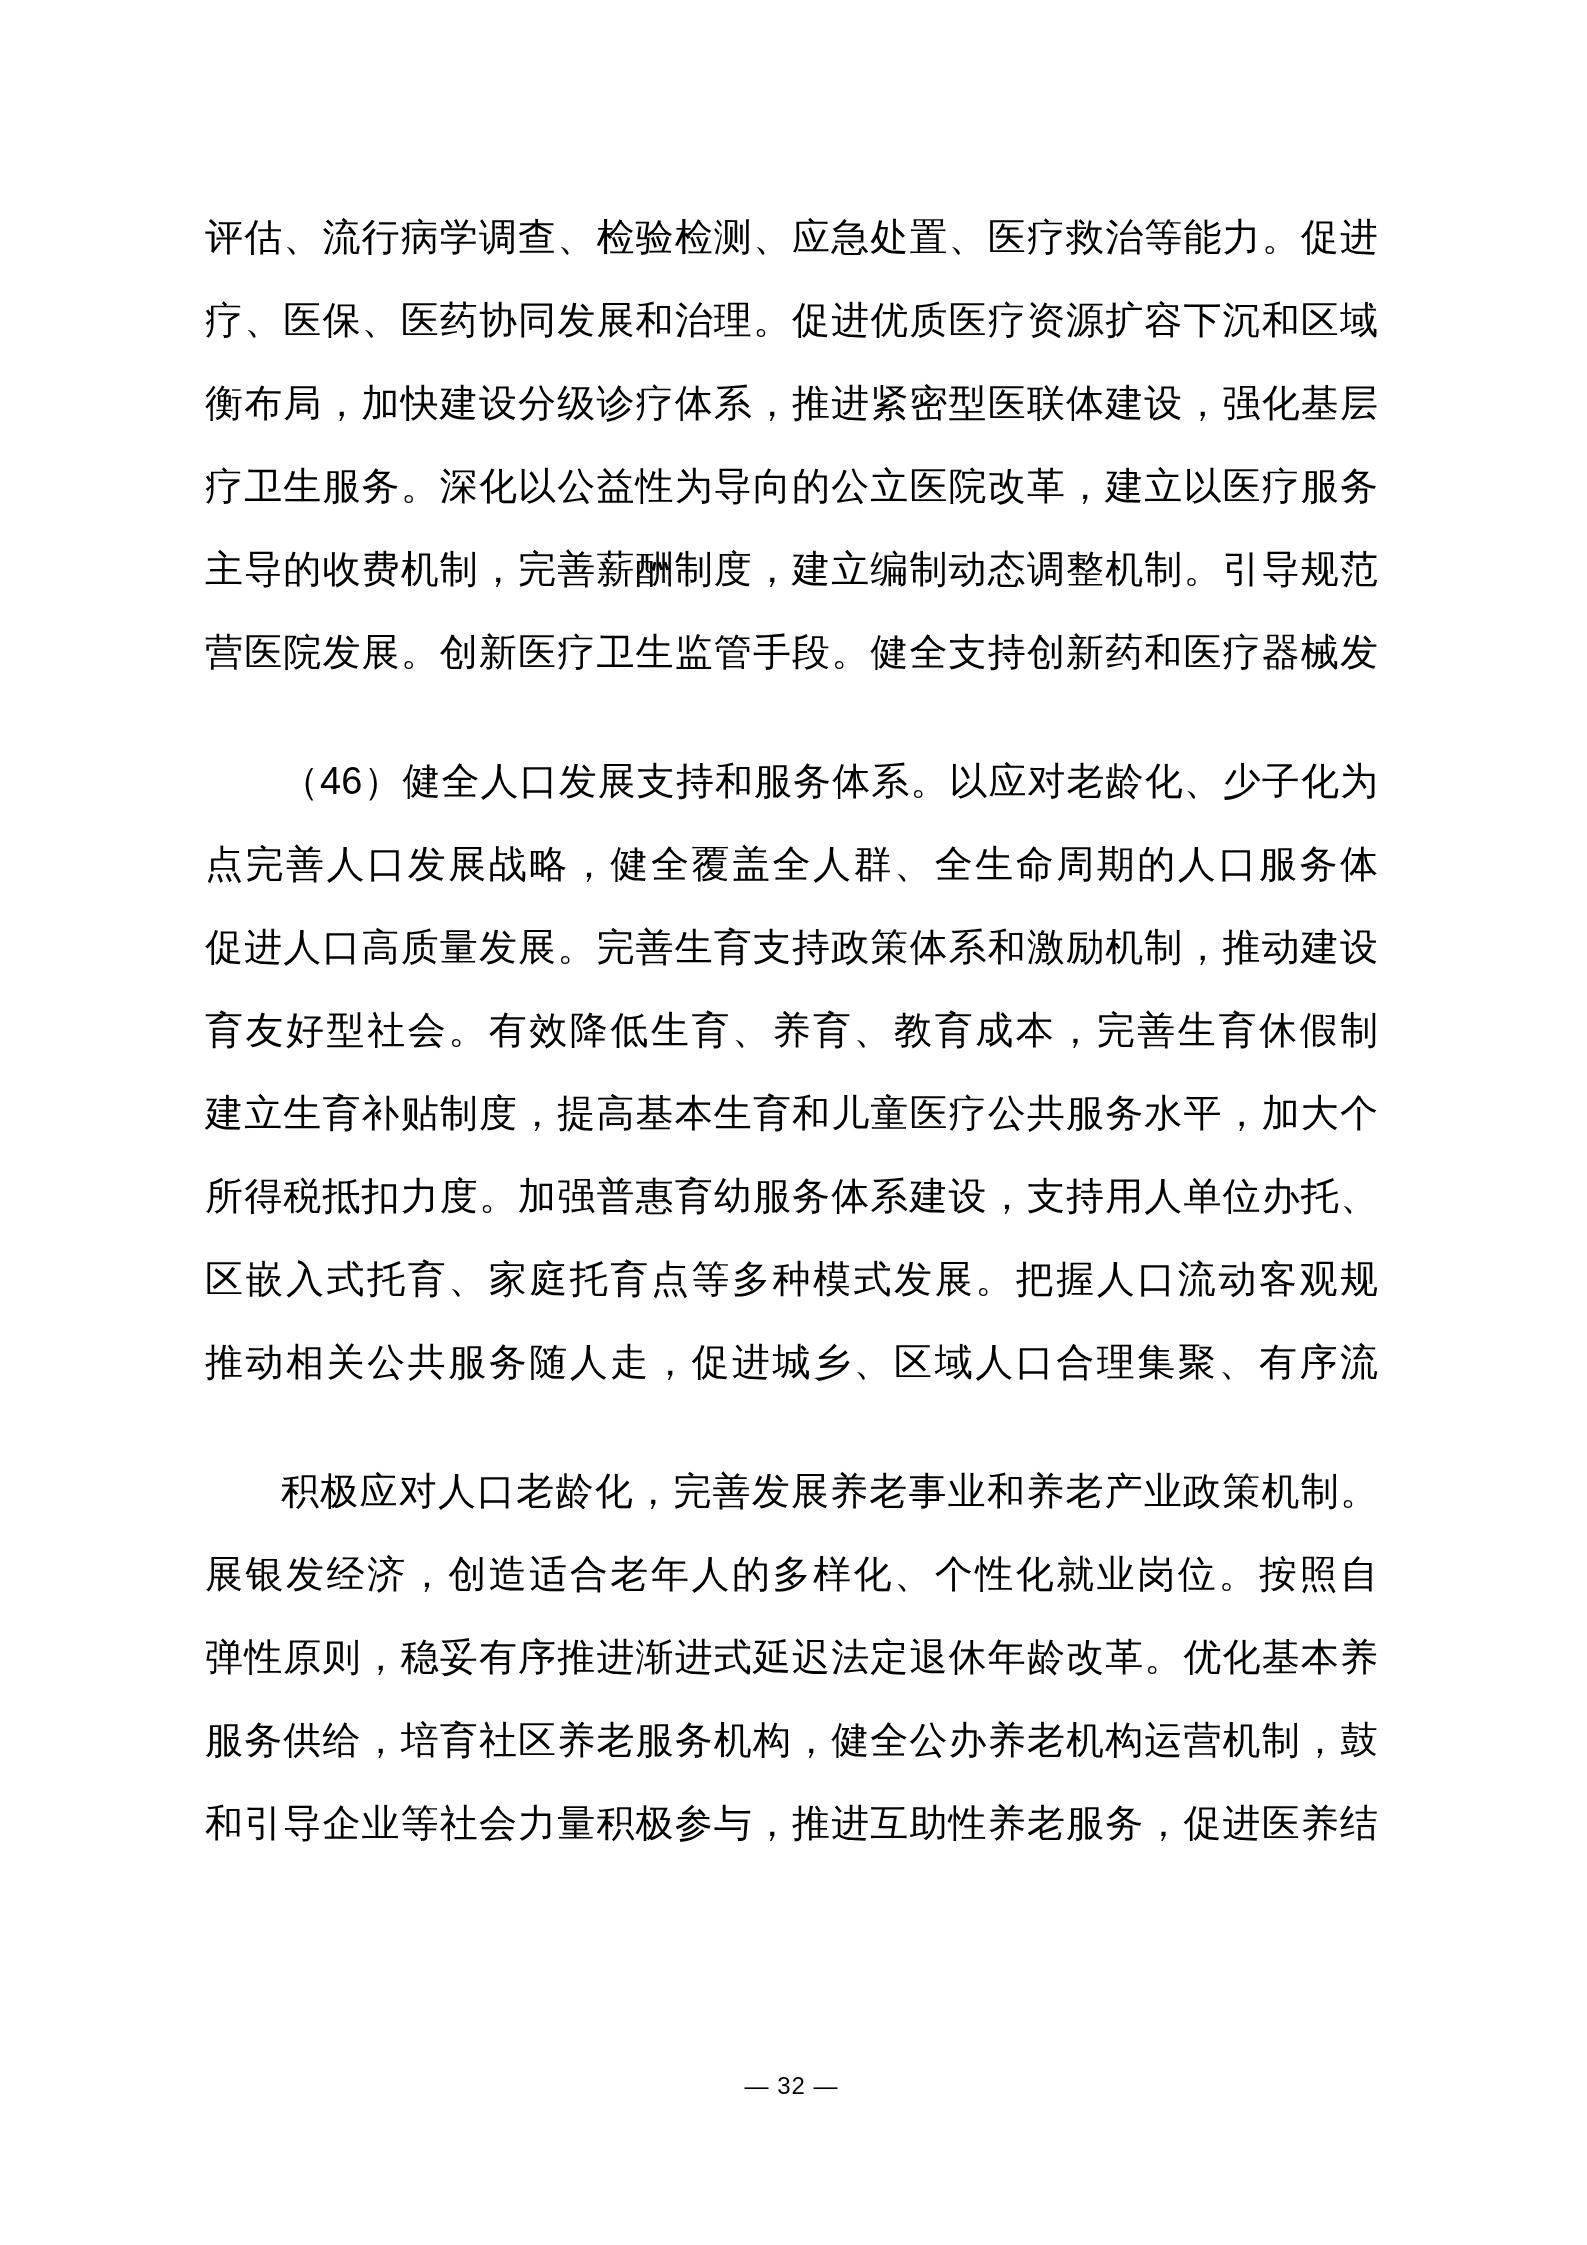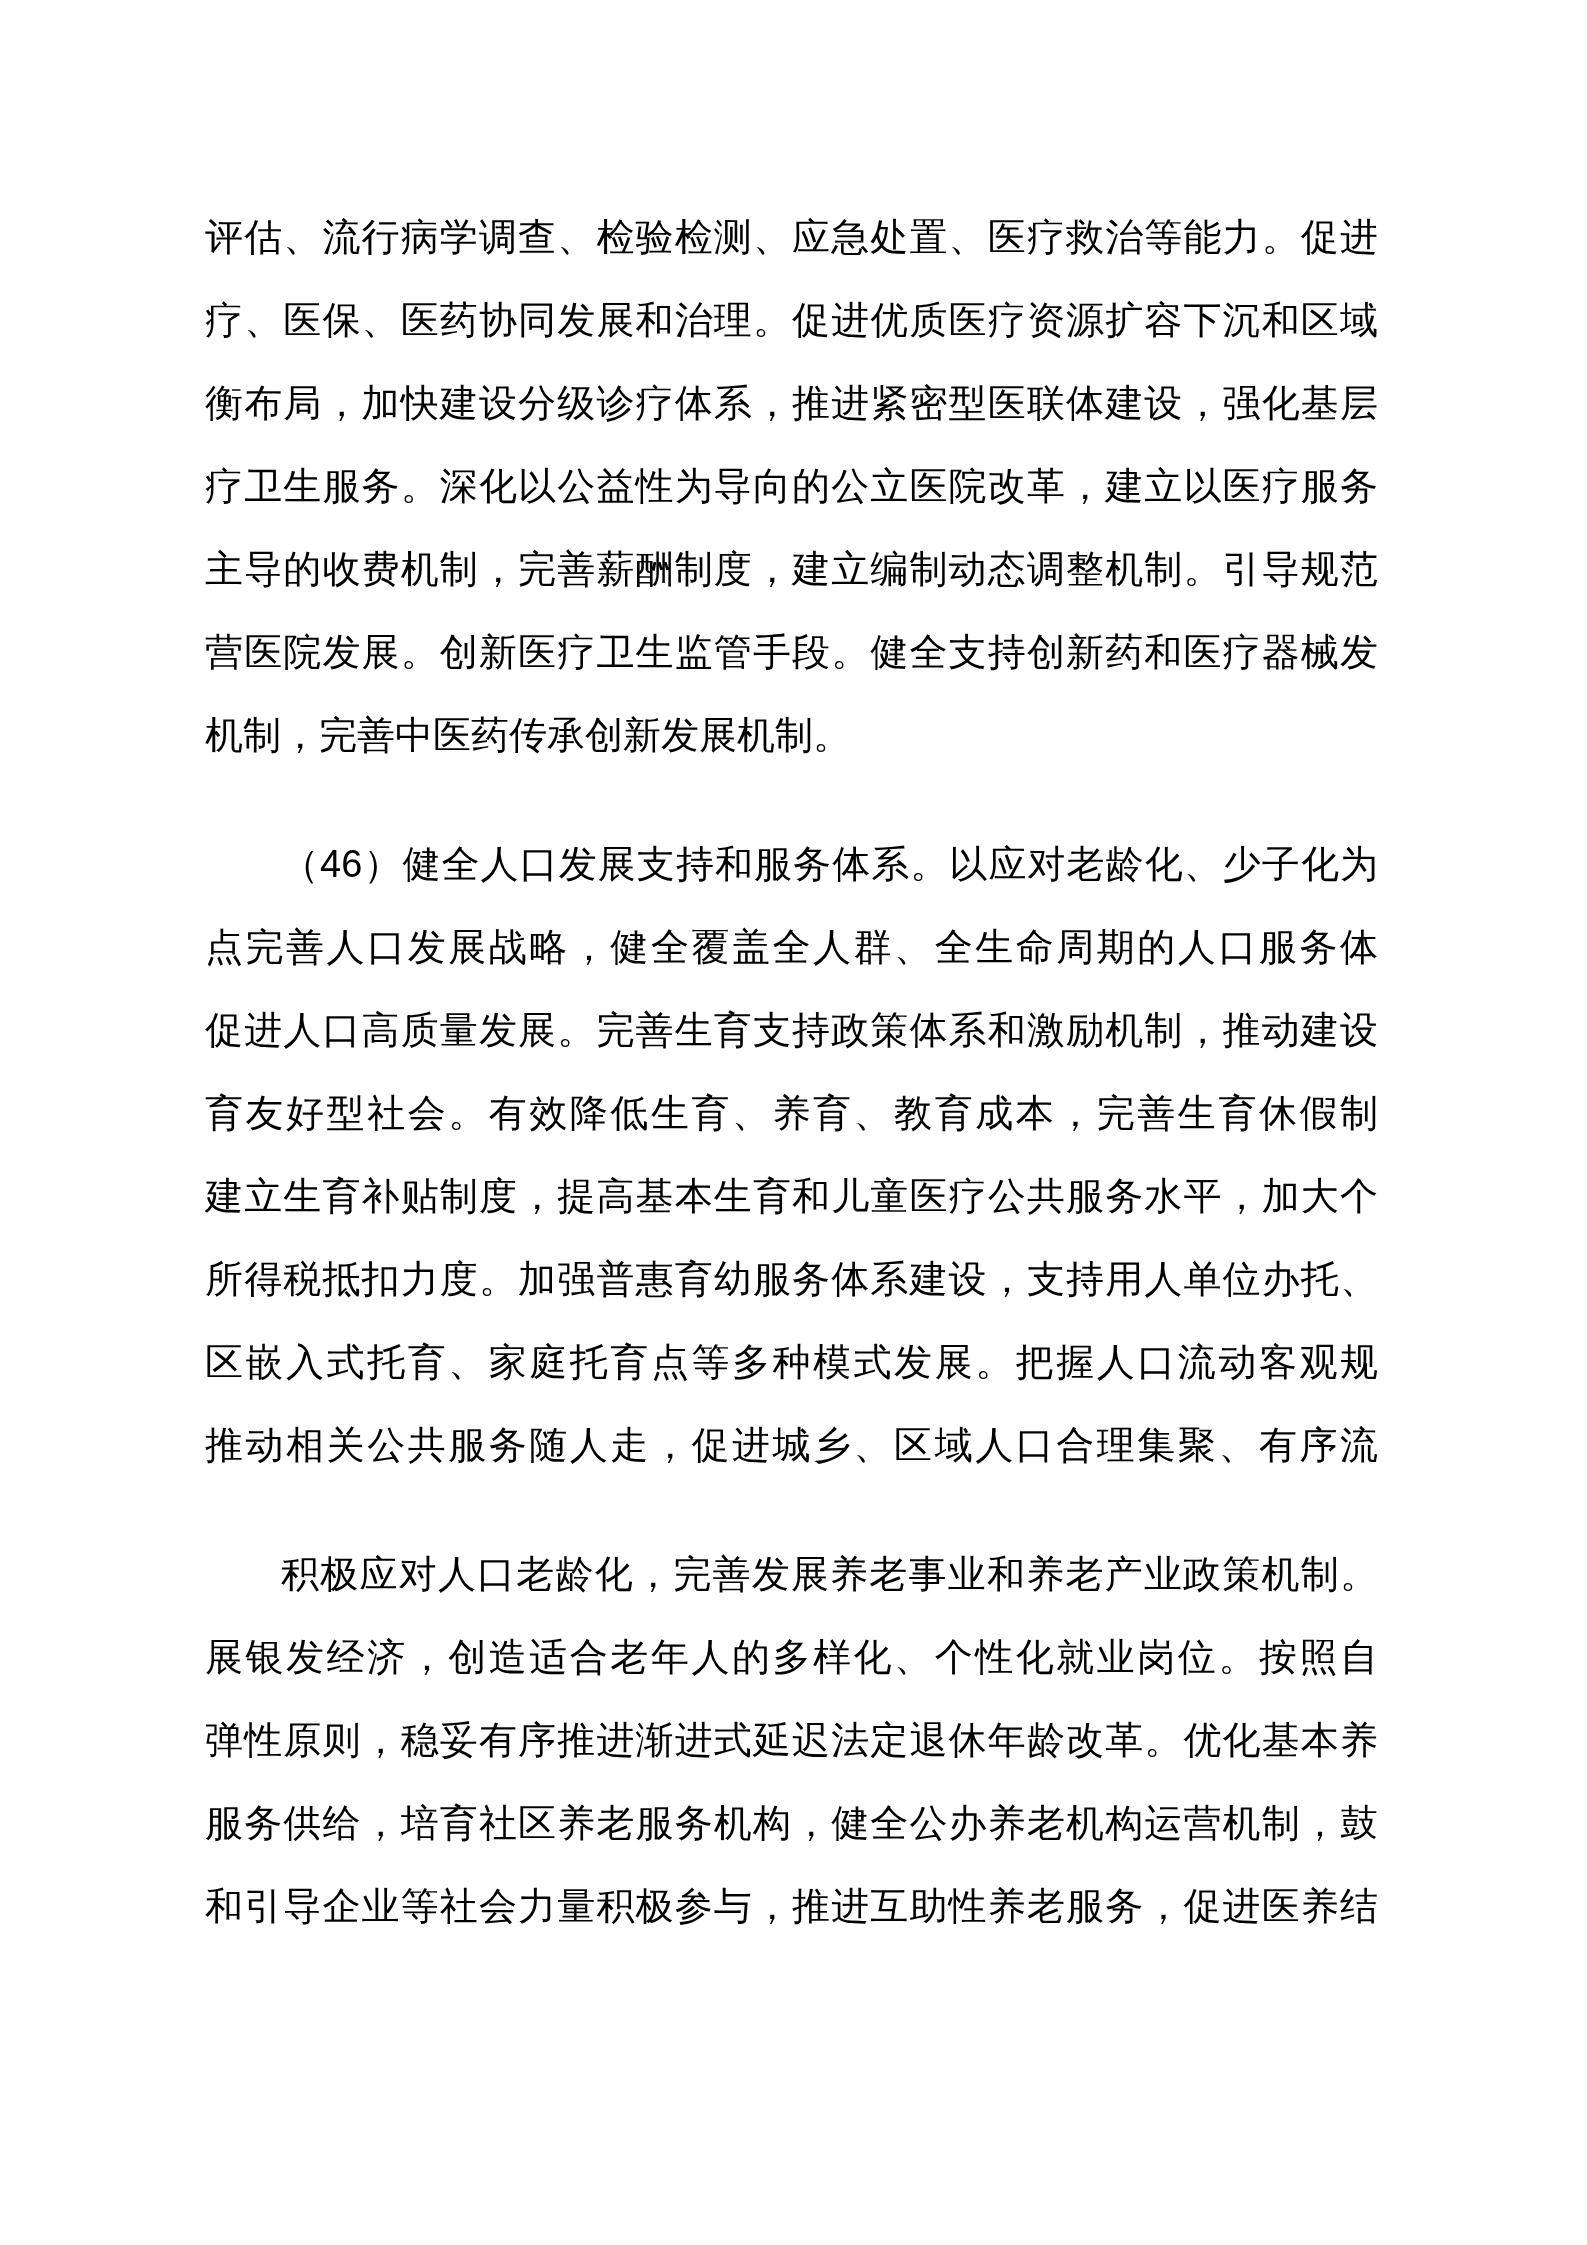--- a/index.html
+++ b/index.html
@@ -55,34 +55,34 @@
 
 <div class="page" style="--text-color: #000000; --bg-color: #ffffff;">
   <section class="body-block" id="document-body">
       <div class="para">
         <div class="line fill">评估、流行病学调查、检验检测、应急处置、医疗救治等能力。促进医</div>
         <div class="line fill">疗、医保、医药协同发展和治理。促进优质医疗资源扩容下沉和区域均</div>
         <div class="line fill">衡布局，加快建设分级诊疗体系，推进紧密型医联体建设，强化基层医</div>
         <div class="line fill">疗卫生服务。深化以公益性为导向的公立医院改革，建立以医疗服务为</div>
         <div class="line fill">主导的收费机制，完善薪酬制度，建立编制动态调整机制。引导规范民</div>
         <div class="line fill">营医院发展。创新医疗卫生监管手段。健全支持创新药和医疗器械发展</div>
-        <div class="line">机制，完善中医药传承创新发展机制。</div>
       </div>
       <div class="para">
         <div class="line fill indent">（46）健全人口发展支持和服务体系。以应对老龄化、少子化为重</div>
         <div class="line fill">点完善人口发展战略，健全覆盖全人群、全生命周期的人口服务体系，</div>
         <div class="line fill">促进人口高质量发展。完善生育支持政策体系和激励机制，推动建设生</div>
         <div class="line fill">育友好型社会。有效降低生育、养育、教育成本，完善生育休假制度，</div>
         <div class="line fill">建立生育补贴制度，提高基本生育和儿童医疗公共服务水平，加大个人</div>
         <div class="line fill">所得税抵扣力度。加强普惠育幼服务体系建设，支持用人单位办托、社</div>
         <div class="line fill">区嵌入式托育、家庭托育点等多种模式发展。把握人口流动客观规律，</div>
         <div class="line fill">推动相关公共服务随人走，促进城乡、区域人口合理集聚、有序流动。</div>
       </div>
       <div class="para">
         <div class="line fill indent">积极应对人口老龄化，完善发展养老事业和养老产业政策机制。发</div>
         <div class="line fill">展银发经济，创造适合老年人的多样化、个性化就业岗位。按照自愿、</div>
         <div class="line fill">弹性原则，稳妥有序推进渐进式延迟法定退休年龄改革。优化基本养老</div>
         <div class="line fill">服务供给，培育社区养老服务机构，健全公办养老机构运营机制，鼓励</div>
         <div class="line fill">和引导企业等社会力量积极参与，推进互助性养老服务，促进医养结合。</div>
       </div>
     </section>
 
+  <footer class="page-number">— 32 —</footer>
 </div>
 
 </body></html>

